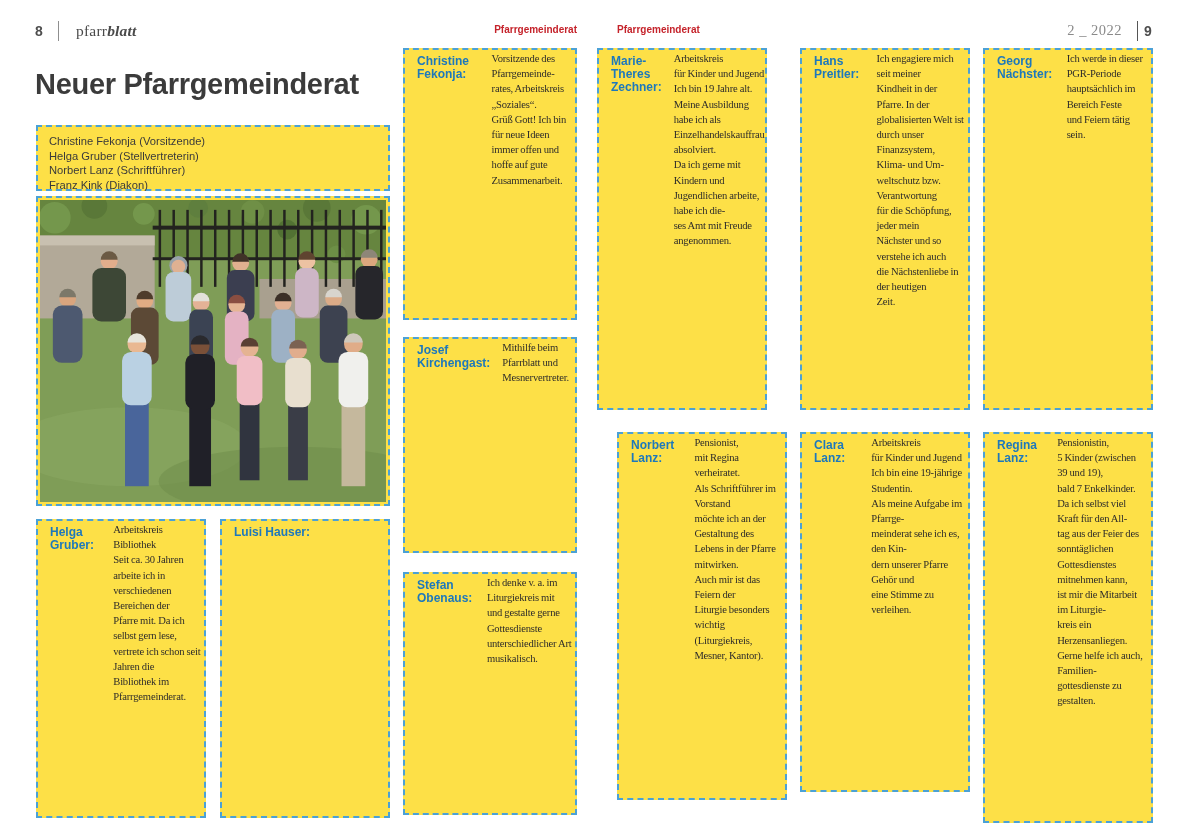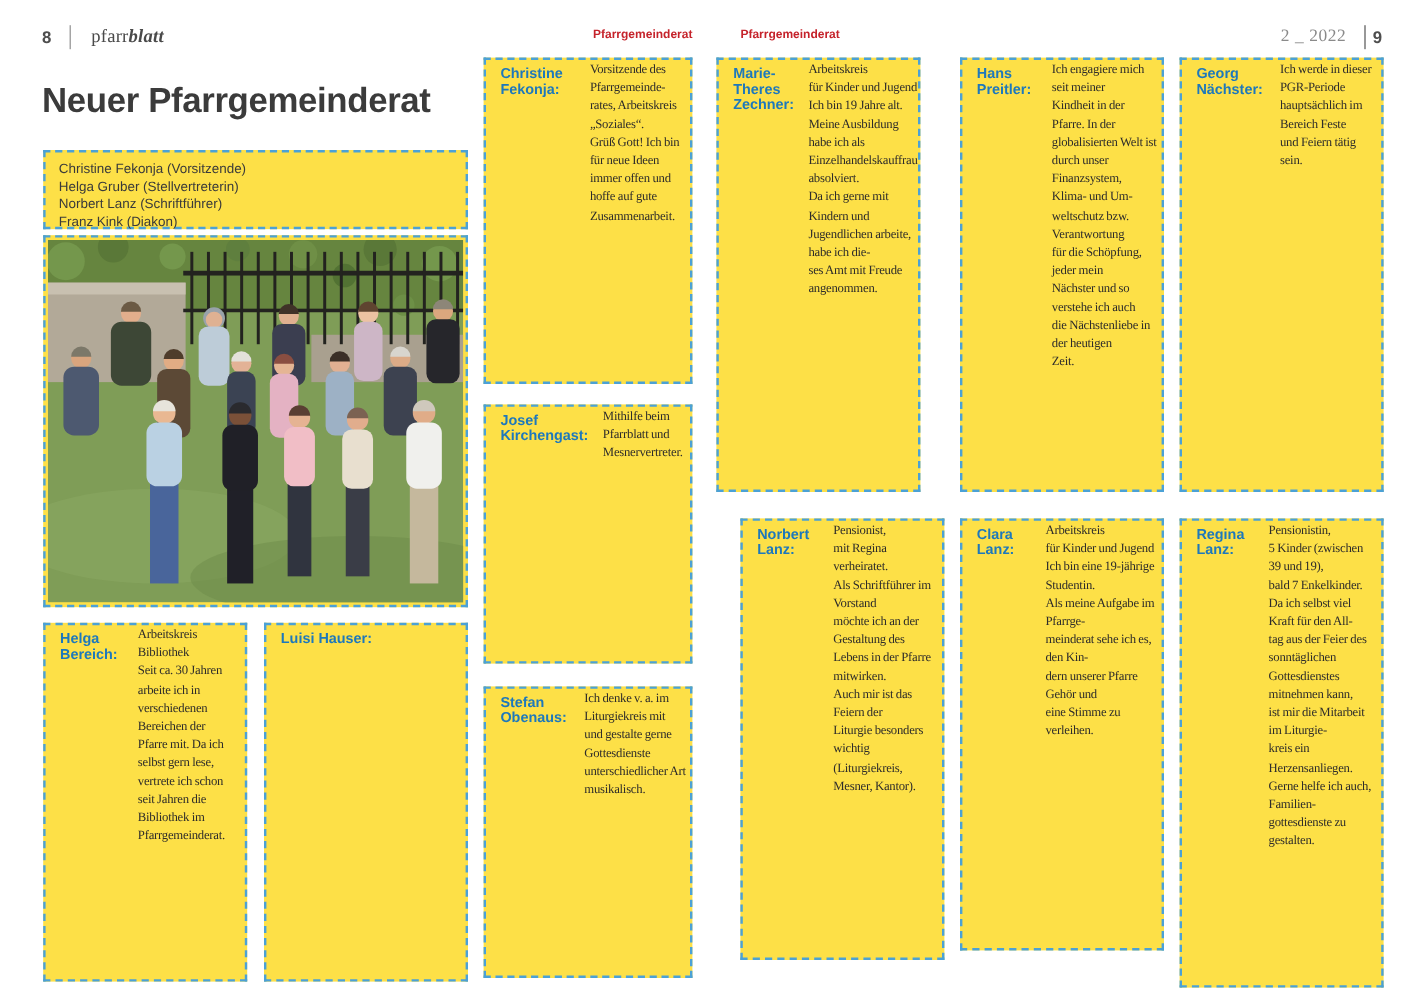--- a/index.html
+++ b/index.html
@@ -222,21 +222,21 @@
       </g>
   </svg>
 </section>
 
 <section class="abs dashbox mblock" style="left:36px;top:519px;width:170px;height:299px">
   <div class="photo sep ph-helga" style="height:182px">
     <svg viewBox="0 0 100 120" preserveAspectRatio="xMidYMax meet" aria-hidden="true">
         <use href="#bust-short"></use>
       </svg>
   </div>
-  <div class="mname">Helga Bereich:</div>
+  <div class="mname">Helga Gruber:</div>
   <div class="mtext">Arbeitskreis Bibliothek
 Seit ca. 30 Jahren arbeite ich in
 verschiedenen Bereichen der
 Pfarre mit. Da ich selbst gern lese,
 vertrete ich schon seit Jahren die
 Bibliothek im Pfarrgemeinderat.</div>
 </section>
 
 <section class="abs dashbox mblock" style="left:220px;top:519px;width:170px;height:299px">
   <div class="photo sep ph-luisi" style="height:182px">

